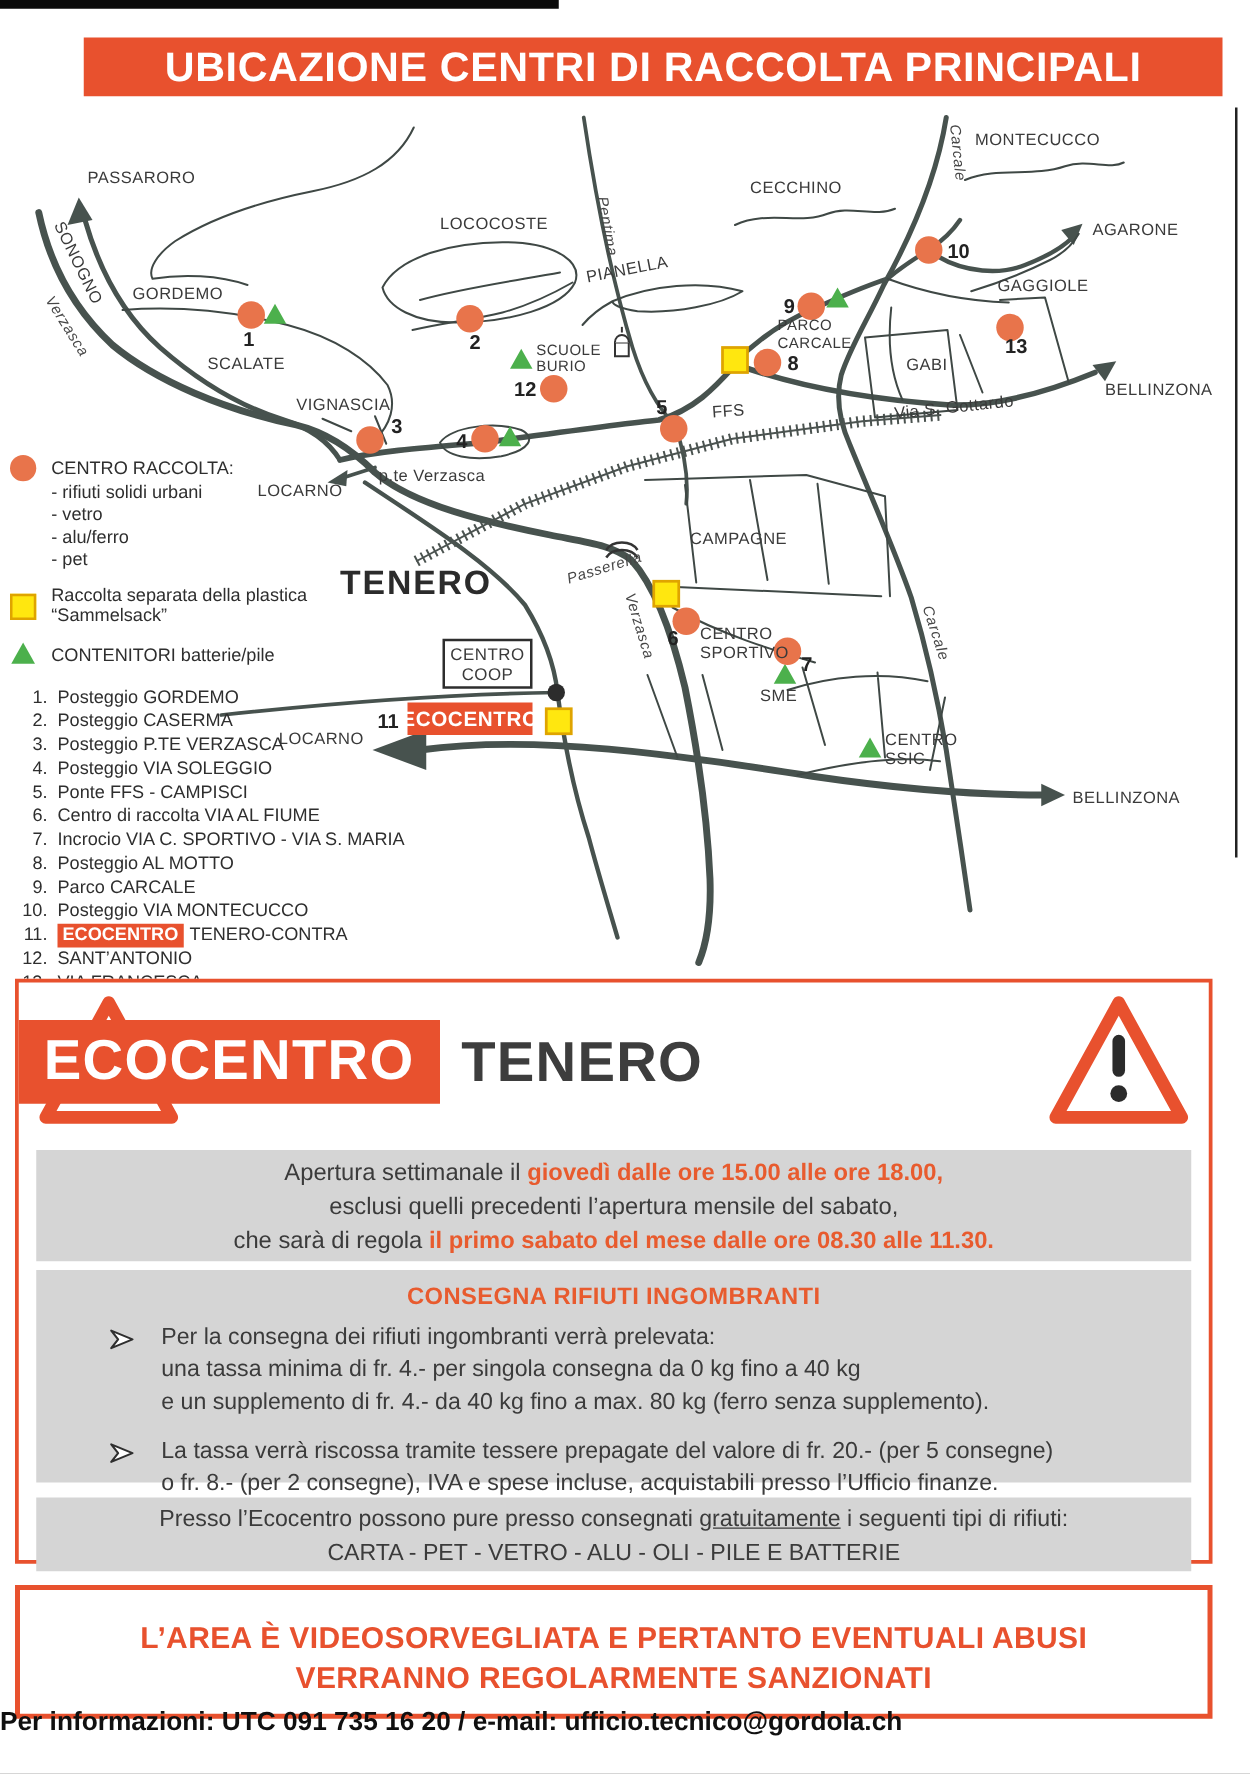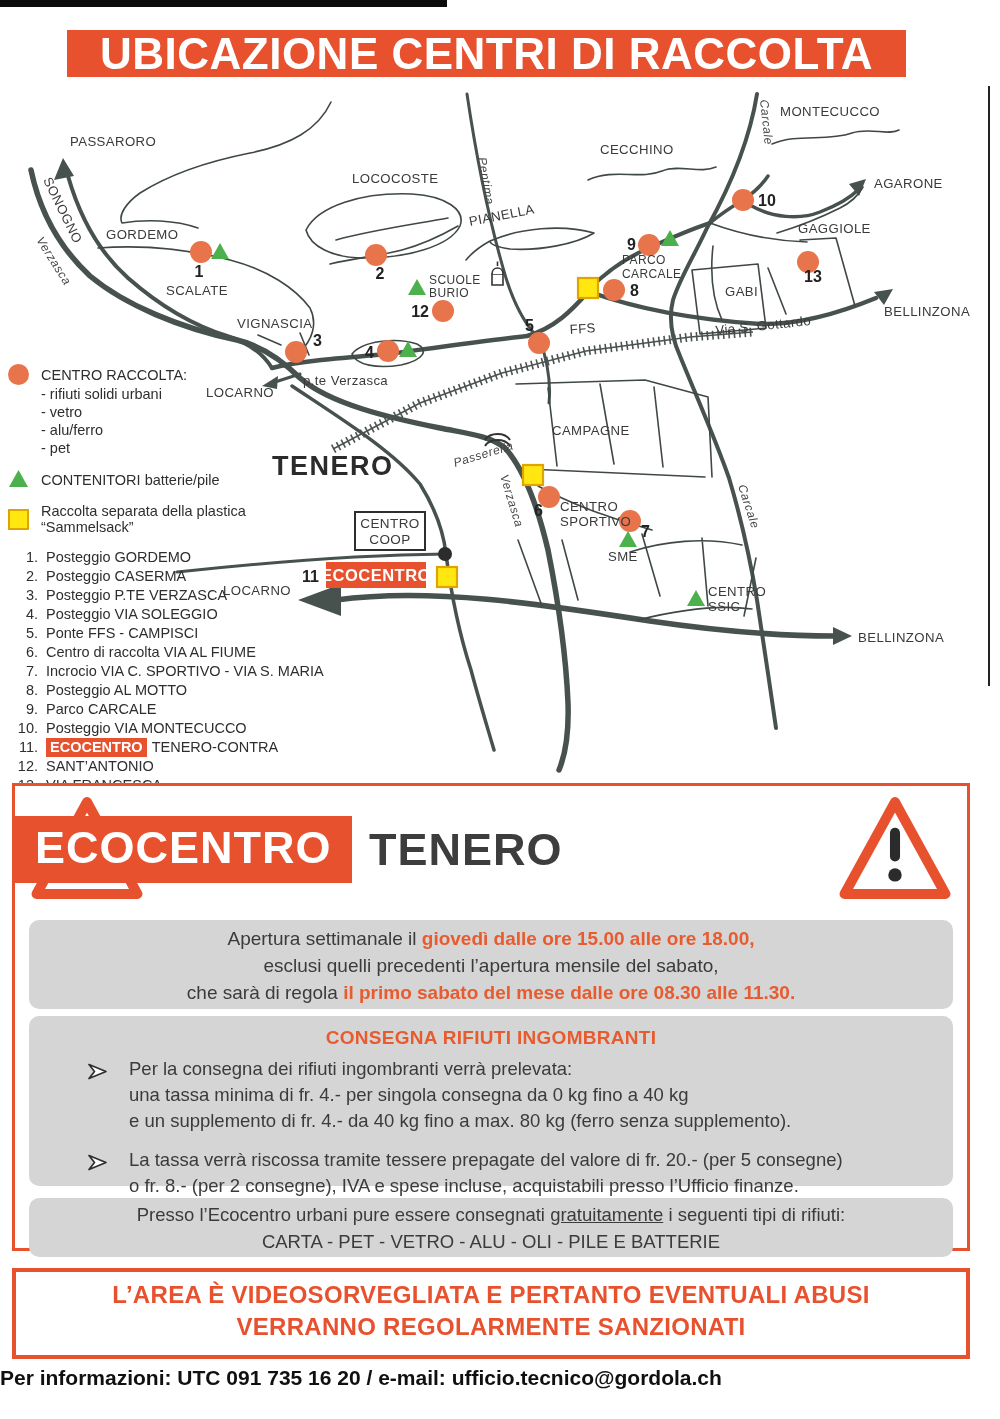--- a/index.html
+++ b/index.html
@@ -1,22 +1,22 @@
 <!DOCTYPE html>
 <html><head>
 <meta charset="utf-8">
 <style>
   html,body{margin:0;padding:0;background:#9a9a9a;}
   .page{position:relative;width:1000px;height:1419px;margin:0 auto;background:#ffffff;
         font-family:"Liberation Sans",sans-serif;overflow:hidden;color:#2e2e2e;}
   .scan-top{position:absolute;left:0;top:0;width:447px;height:7px;background:#0b0b0b;}
   .scan-right{position:absolute;left:988px;top:86px;width:2px;height:600px;background:#222;}
 
-  .banner{position:absolute;left:67px;top:30px;width:839px;height:47px;background:#e8512e;
-          color:#fff;font-weight:bold;font-size:44px;line-height:48px;text-align:center;letter-spacing:.5px;}
+  .banner{position:absolute;left:67px;top:30px;width:911px;height:47px;background:#e8512e;
+          color:#fff;font-weight:bold;font-size:33px;line-height:48px;text-align:center;letter-spacing:.5px;}
 
   .map{position:absolute;left:0;top:88px;}
   .map text{fill:#3a3a3a;font-size:13.2px;letter-spacing:.4px;}
   .map .ml-sm{font-size:12px;}
   .map .ml-it{font-style:italic;fill:#474747;font-size:12px;letter-spacing:.6px;}
   .map .mnum{font-weight:bold;font-size:16px;fill:#222;letter-spacing:0;}
   .map .mbig{font-weight:bold;font-size:27px;letter-spacing:1.5px;fill:#2b2b2b;}
   .map .boxed{font-size:13.5px;}
   .map .ecotext{font-weight:bold;font-size:16.5px;fill:#ffffff;letter-spacing:.5px;}
 
@@ -33,32 +33,32 @@
   .hl{background:#e8512e;color:#fff;font-weight:bold;padding:0 4px;margin-right:5px;}
 
   .eco-box{position:absolute;left:12px;top:783px;width:952px;height:462px;border:3px solid #e8512e;background:#fff;}
   .warn-tri{position:absolute;top:10px;}
   .warn-tri.left{left:16px;} .warn-tri.right{right:16px;}
   .eco-title{position:absolute;top:30px;left:0;width:100%;text-align:left;}
   .eco-tag{display:inline-block;background:#e8512e;color:#fff;font-weight:bold;font-size:45px;
            padding:6px 20px 9px;letter-spacing:1px;vertical-align:middle;}
   .eco-rest{display:inline-block;color:#3d3d3d;font-weight:bold;font-size:45px;margin-left:13px;
             letter-spacing:1px;vertical-align:middle;}
-  .band{position:absolute;left:14px;right:14px;background:#d5d5d5;color:#3b3b3b;border-radius:10px;}
+  .band{position:absolute;left:14px;right:14px;background:#d5d5d5;color:#3b3b3b;}
   .band1{top:134px;height:84px;font-size:19px;line-height:27px;text-align:center;padding-top:5px;}
   .accent-b{color:#e85b2e;font-weight:bold;}
   .band2{top:230px;height:170px;font-size:18.5px;line-height:26px;}
   .consegna-title{text-align:center;color:#e85b2e;font-weight:bold;font-size:19px;margin:9px 0 5px;letter-spacing:.3px;}
   .bullet{display:flex;margin:0 20px 13px 58px;}
   .bullet-ico{flex:none;width:24px;margin-top:5px;margin-right:18px;}
   .band3{top:412px;height:56px;text-align:center;font-size:18.5px;line-height:27px;padding-top:3px;}
   .und{text-decoration:underline;}
 
   .warning-box{position:absolute;left:12px;top:1268px;width:950px;height:76px;border:4px solid #e8512e;
-               text-align:center;font-weight:bold;color:#e8512e;font-size:24px;line-height:32px;padding-top:7px;letter-spacing:.3px;}
+               text-align:center;font-weight:bold;color:#e8512e;font-size:24px;line-height:32px;padding-top:23px;letter-spacing:.3px;}
   .footer{position:absolute;top:1366px;left:0;width:100%;text-align:left;font-weight:bold;font-size:21px;color:#101010;}
 </style>
 </head>
 <body>
 
 <div class="page">
   <div class="scan-top"></div>
   <div class="scan-right"></div>
 
   <div class="banner">UBICAZIONE CENTRI DI RACCOLTA PRINCIPALI</div>
@@ -220,31 +220,31 @@
     <div class="leg-row">
       <span class="leg-ico leg-circle"></span>
       <span>CENTRO RACCOLTA:</span>
     </div>
     <div class="leg-sub">- rifiuti solidi urbani</div>
     <div class="leg-sub">- vetro</div>
     <div class="leg-sub">- alu/ferro</div>
     <div class="leg-sub">- pet</div>
 
     <div class="leg-row mt10">
+      <span class="leg-ico leg-square"></span>
+      <span>Raccolta separata della plastica “Sammelsack”</span>
+    </div>
+
+    <div class="leg-row mt10">
       <span class="leg-ico">
         <svg width="21" height="19" viewBox="0 0 21 19">
             <polygon points="10.5,1 20,18 1,18" fill="#4cb04c"></polygon>
           </svg>
       </span>
       <span>CONTENITORI batterie/pile</span>
-    </div>
-
-    <div class="leg-row mt10">
-      <span class="leg-ico leg-square"></span>
-      <span>Raccolta separata della plastica “Sammelsack”</span>
     </div>
 
     <div class="loc-list">
       <div class="loc-row">
           <span class="loc-num">1.</span>
           <span>Posteggio GORDEMO</span>
         </div>
       <div class="loc-row">
           <span class="loc-num">2.</span>
           <span>Posteggio CASERMA</span>
@@ -345,21 +345,21 @@
             </svg>
         </span>
         <span>
           <span style="display:block">La tassa verrà riscossa tramite tessere prepagate del valore di fr. 20.- (per 5 consegne)</span>
           <span style="display:block">o fr. 8.- (per 2 consegne), IVA e spese incluse, acquistabili presso l’Ufficio finanze.</span>
         </span>
       </div>
     </div>
 
     <div class="band band3">
-      <div><span>Presso l’Ecocentro urbani pure essere consegnati </span><span class="und">gratuitamente</span><span> i seguenti tipi di rifiuti:</span></div>
+      <div><span>Presso l’Ecocentro possono pure presso consegnati </span><span class="und">gratuitamente</span><span> i seguenti tipi di rifiuti:</span></div>
       <div>CARTA - PET - VETRO - ALU - OLI - PILE E BATTERIE</div>
     </div>
   </div>
 
   <div class="warning-box">
     <div>L’AREA È VIDEOSORVEGLIATA E PERTANTO EVENTUALI ABUSI</div>
     <div>VERRANNO REGOLARMENTE SANZIONATI</div>
   </div>
 
   <div class="footer">Per informazioni: UTC 091 735 16 20 / e-mail: ufficio.tecnico@gordola.ch</div>

